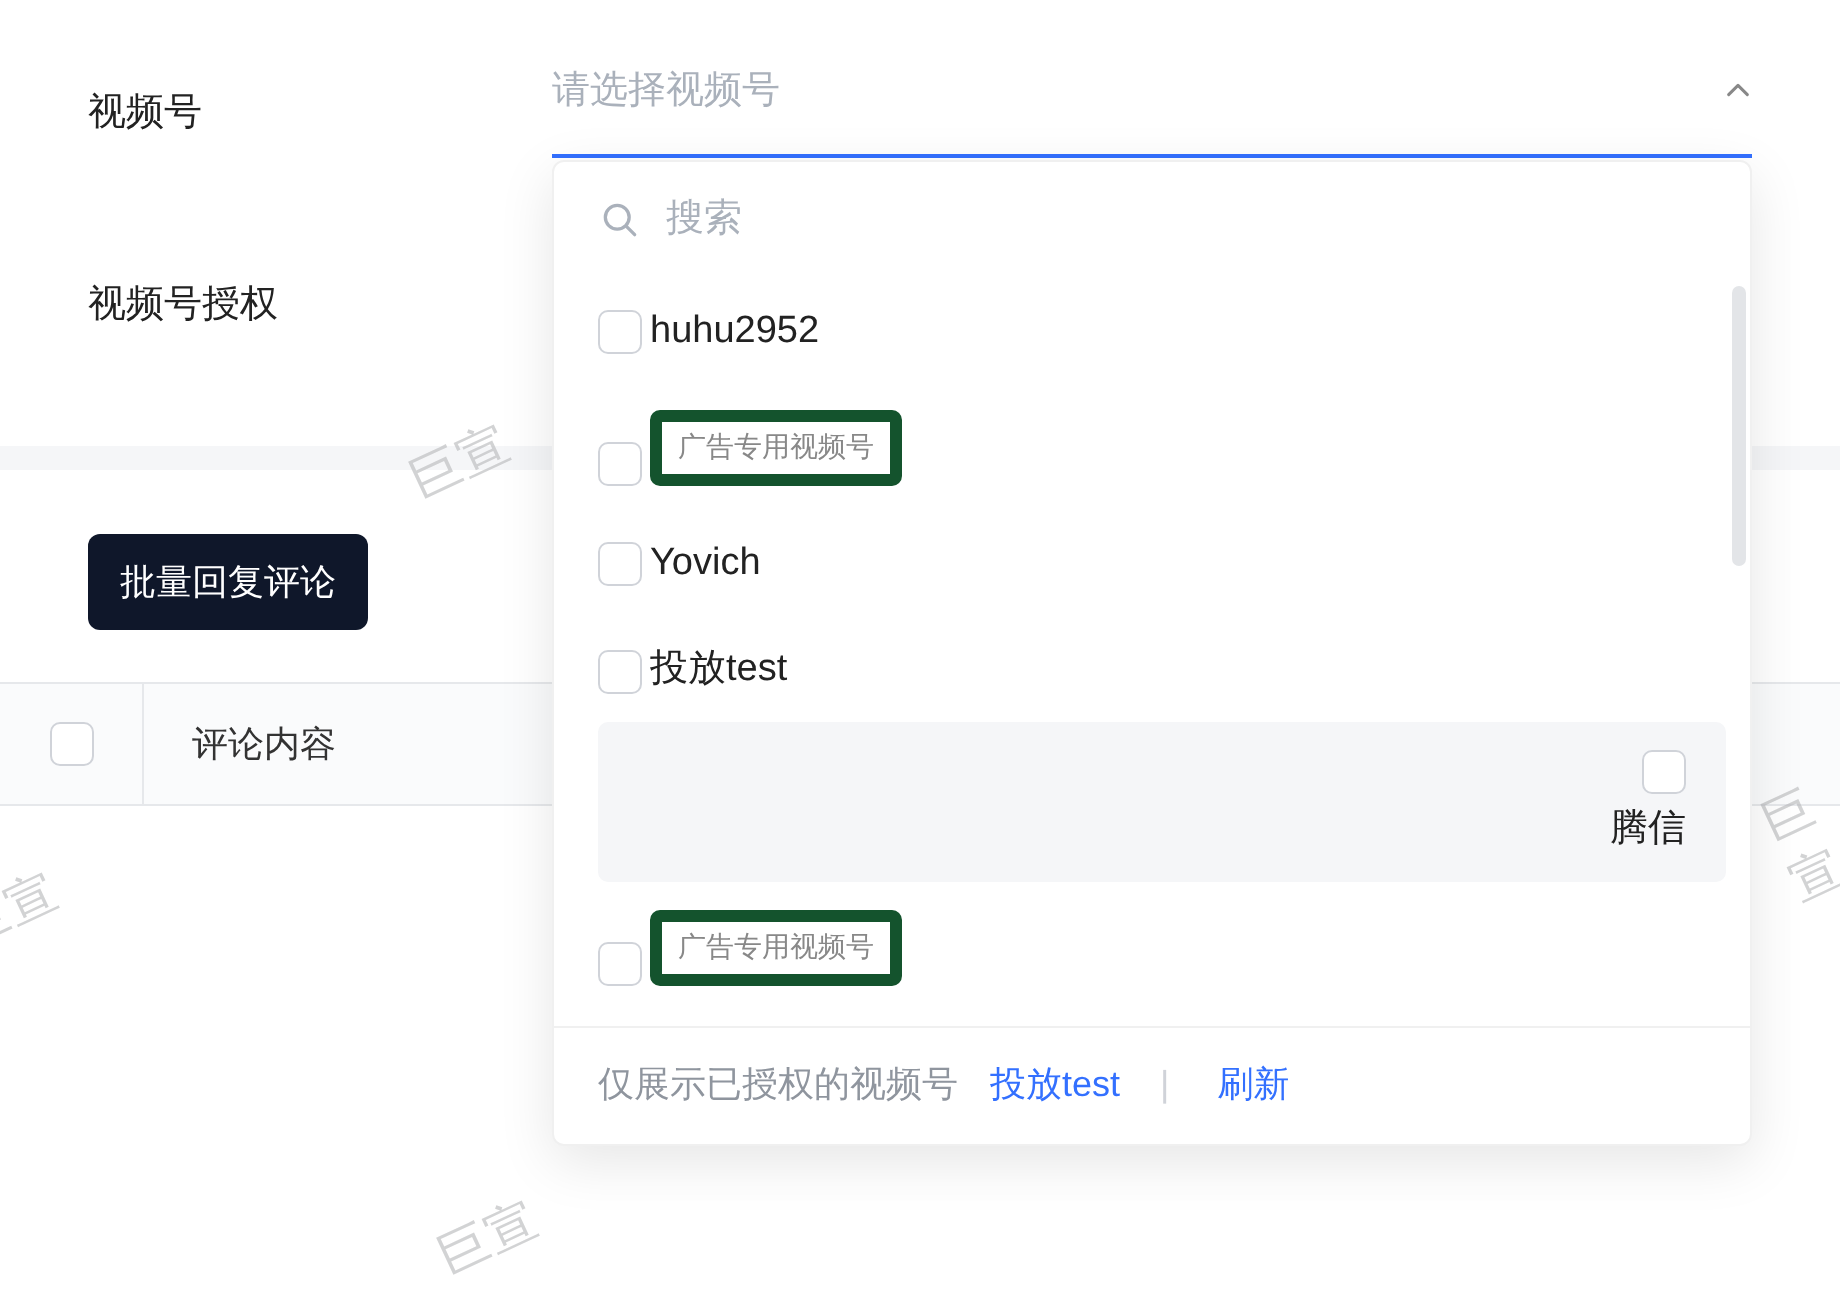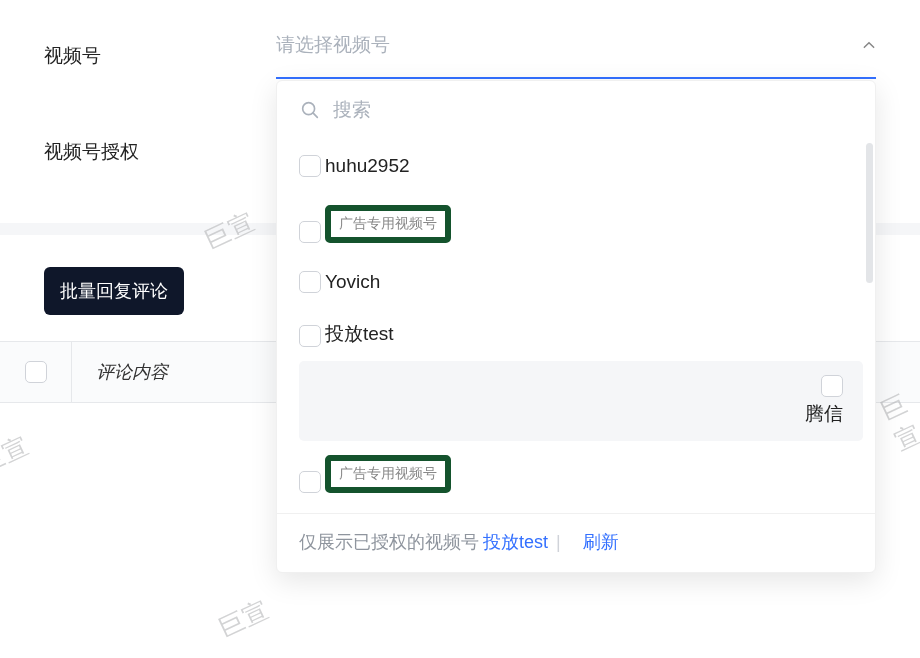--- a/index.html
+++ b/index.html
@@ -82,21 +82,20 @@
       display: flex;
       align-items: center;
       justify-content: center;
       border-right: 1px solid #e6e8eb;
       padding: 18px 0;
     }
     .table-col {
       padding: 18px 24px;
       font-size: 18px;
       color: #333;
-      font-style: italic;
     }
     .checkbox {
       width: 22px;
       height: 22px;
       border: 1.5px solid #d0d3d9;
       border-radius: 5px;
       background: #fff;
       cursor: pointer;
       flex-shrink: 0;
     }
@@ -173,20 +172,21 @@
       height: 140px;
       background: #e3e5e8;
       border-radius: 4px;
     }
     .dropdown-footer {
       display: flex;
       align-items: center;
       padding: 16px 22px 18px 22px;
       border-top: 1px solid #f0f0f0;
       font-size: 18px;
+      gap: 12px;
     }
     .footer-note {
       color: #8f959e;
     }
     .footer-link {
       color: #3370ff;
       margin-left: 4px;
       cursor: pointer;
     }
     .footer-sep {
@@ -277,21 +277,21 @@
           <div class="checkbox"></div>
           <span class="badge">广告专用视频号</span>
         </div>
       </div>
     <div class="scrollbar"></div>
   </div>
   <div class="dropdown-footer">
     <span class="footer-note">仅展示已授权的视频号</span>
     <span class="footer-link">投放test</span>
     <span class="footer-sep">|</span>
-    <span class="footer-link" style="margin-left:14px">刷新</span>
+    <span class="footer-link" style="margin-left:4px">刷新</span>
   </div>
 </div>
 
 
 <div class="watermark" style="left:204px; top:214px;">巨宣</div>
 <div class="watermark" style="left:672px; top:148px;">巨宣</div>
 <div class="watermark" style="left:-22px; top:438px;">巨宣</div>
 <div class="watermark" style="left:456px; top:388px;">巨宣</div>
 <div class="watermark" style="left:888px; top:388px;">巨宣</div>
 <div class="watermark" style="left:218px; top:602px;">巨宣</div>

